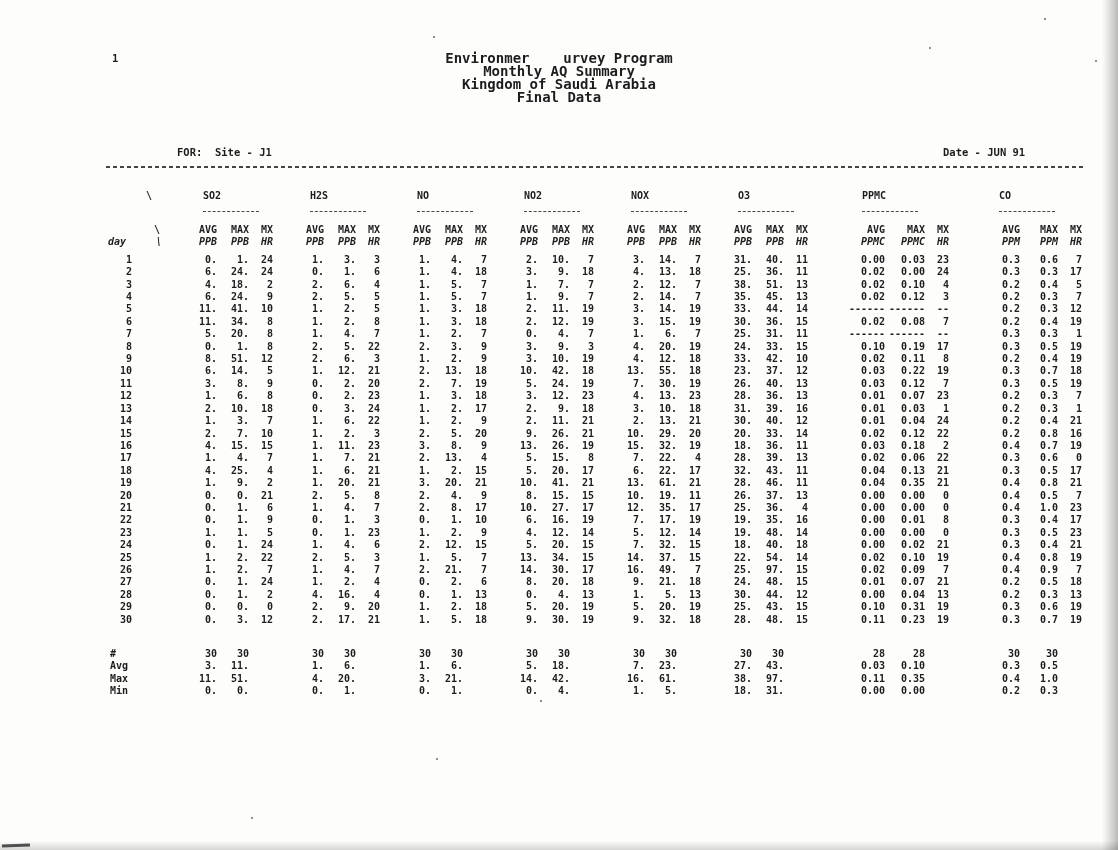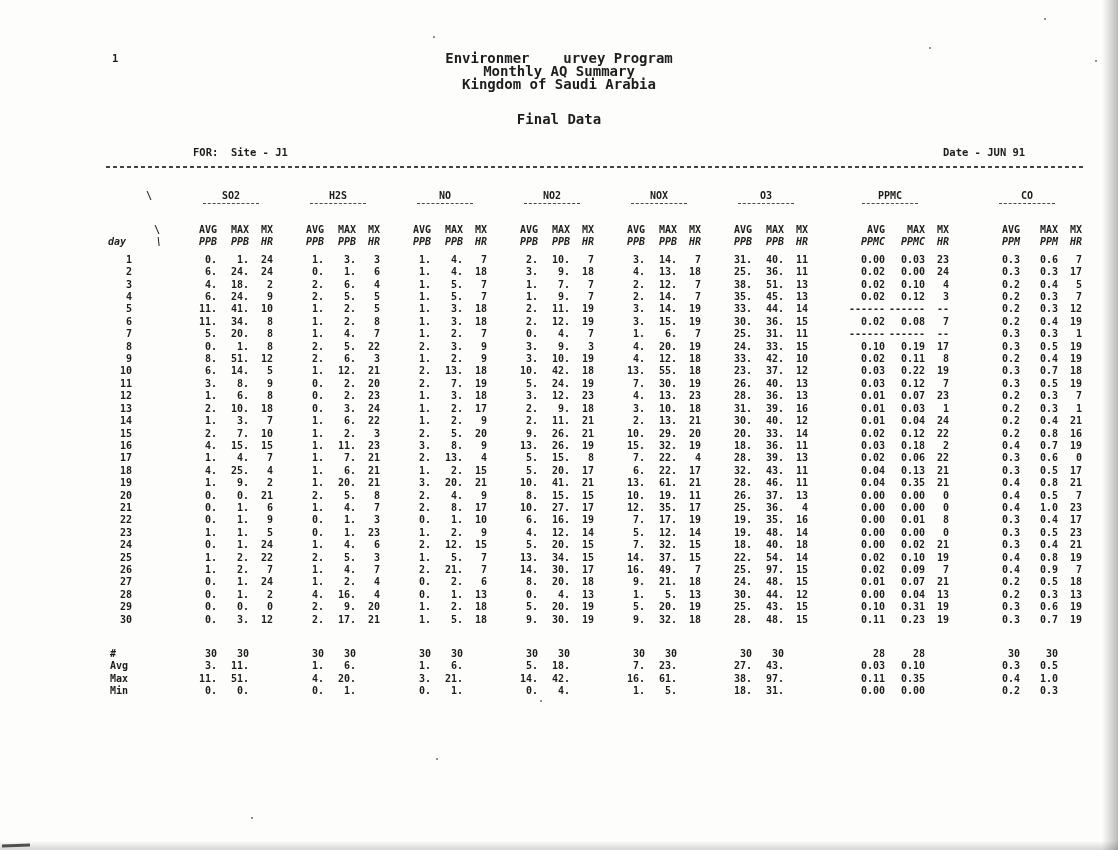--- a/index.html
+++ b/index.html
@@ -7,37 +7,37 @@
     width:1118px;height:850px;position:relative;overflow:hidden;
     background:#fefefe;
     font-family:"DejaVu Sans Mono","Liberation Mono",monospace;
     color:#1d1d1d;
   }
   .page{position:absolute;inset:0;background:#fdfdfc;}
   .pageno{position:absolute;left:112px;top:52px;font-size:10.5px;font-weight:700;}
   .titles{position:absolute;left:0;top:52px;width:1118px;text-align:center;
           font-size:14px;line-height:13px;font-weight:700;}
   .titles div{white-space:pre;}
-  .titles .final{margin-top:22px;}
+  .titles .final{}
   .forline{position:absolute;left:0;top:146px;width:1118px;font-size:10.5px;font-weight:700;}
-  .forline .site{position:absolute;left:161px;white-space:pre;padding-left:32px;}
+  .forline .site{position:absolute;left:145px;white-space:pre;padding-left:32px;}
   .forline .date{position:absolute;left:943px;white-space:pre;}
   .sep{position:absolute;left:106px;top:166px;width:978px;height:2px;
        background:repeating-linear-gradient(90deg,#454545 0 4px,transparent 4px 7px);}
 
   table.aq{position:absolute;left:100px;top:190px;border-collapse:separate;border-spacing:0;table-layout:fixed;}
   .aq th,.aq td{padding:0;margin:0;font:700 10px/12.4px "DejaVu Sans Mono","Liberation Mono",monospace;
                 color:#1d1d1d;white-space:pre;overflow:visible;}
   .aq td.v,.aq th.ch{text-align:right;padding-right:3px;}
   .aq td.day{text-align:right;padding-right:54px;}
   .aq td.day.slabel{text-align:left;padding-right:0;padding-left:10px;}
   .aq thead tr.groups th{height:34px;vertical-align:top;}
   .aq th.gh{text-align:center;}
-  .glabel{display:inline-block;min-width:56px;text-align:center;
-          border-bottom:1px dashed #4a4a4a;padding-bottom:1px;}
+  .glabel{display:inline-block;min-width:56px;text-align:left;
+          border-bottom:1px dashed #4a4a4a;padding-bottom:9px;}
   .aq thead tr.sub th{height:12px;vertical-align:bottom;}
   .aq thead tr.units th{height:12px;vertical-align:bottom;padding-bottom:5px;font-style:italic;}
   .aq th.dh{text-align:left;}
   .aq th.d1{padding-left:46px;}
   .aq th.d2{padding-left:54px;}
   .aq th.d3 .daylab{margin-left:8px;}
   .aq th.d3 .diagsp{margin-left:30px;}
   .aq tbody tr{height:12.4px;}
   .aq tbody tr.sp td{height:22px;}
 

